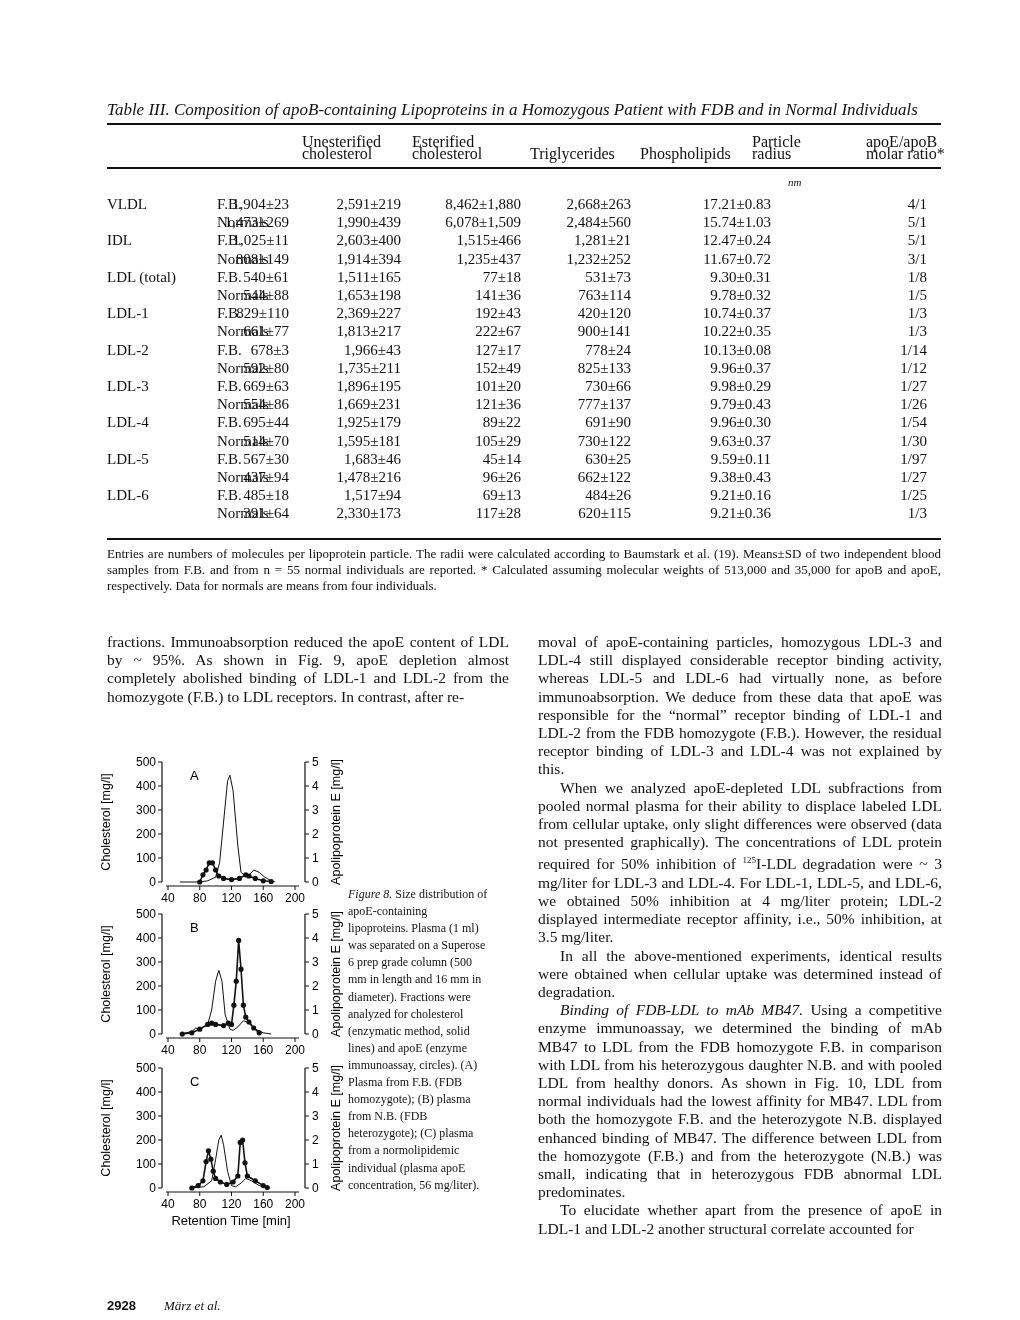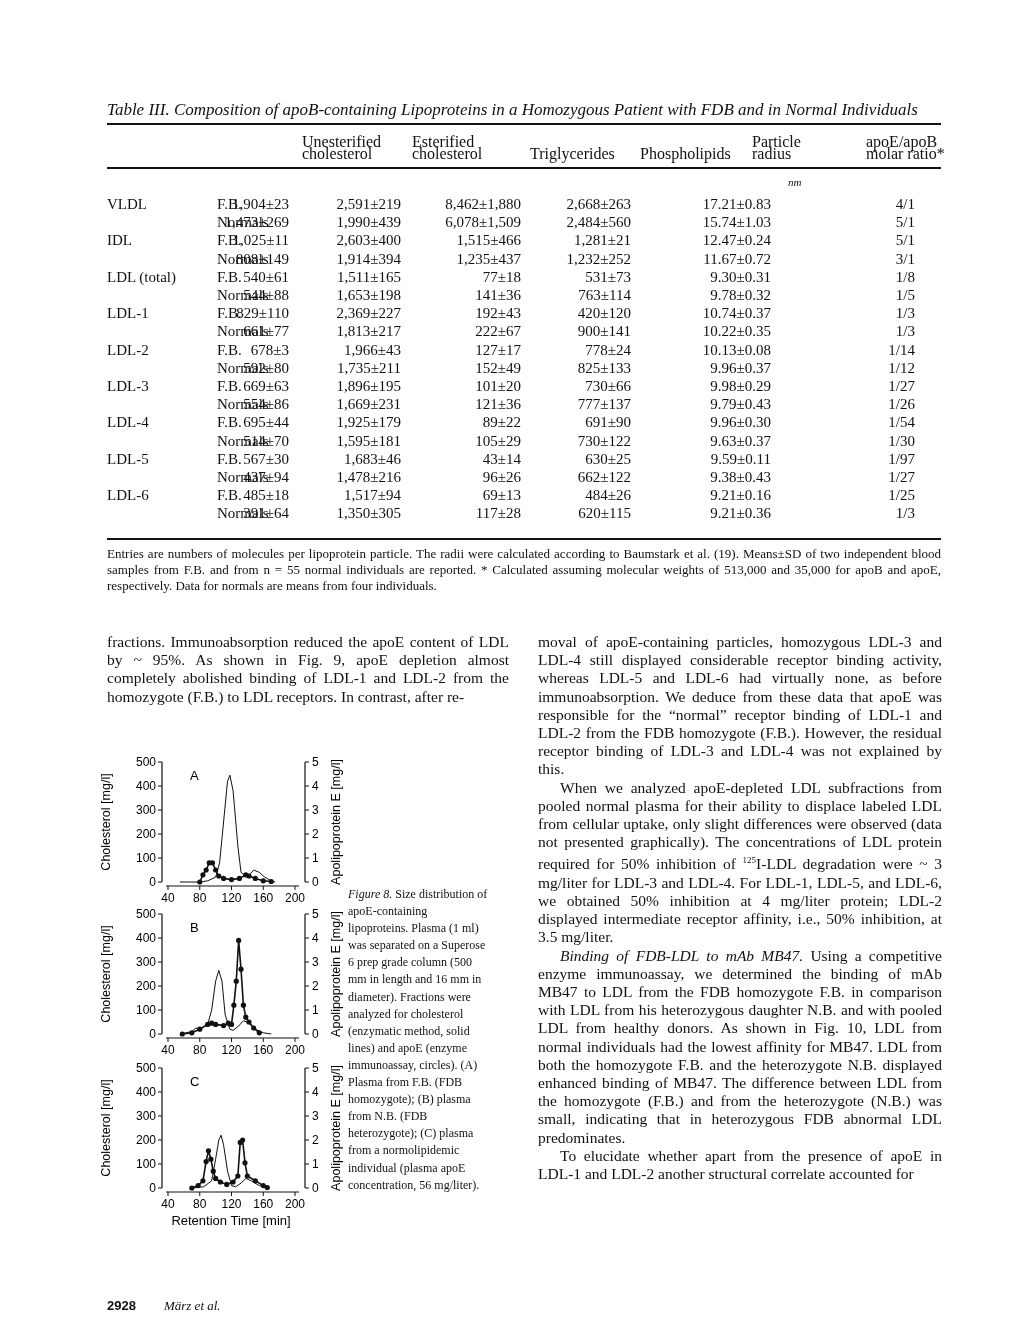--- a/index.html
+++ b/index.html
@@ -12,21 +12,21 @@
   .row{position:absolute;left:107px;width:834px;height:18px;font-size:15px;text-decoration:underline;}
   .row span{position:absolute;top:0;white-space:nowrap;}
   .c-name{left:0;}
   .c-grp{left:110px;}
   .c-v{text-align:right;}
   .c1{right:652px;}
   .c2{right:540px;}
   .c3{right:420px;}
   .c4{right:310px;}
   .c5{right:170px;margin-left:16px;}
-  .c6{right:26px;margin-left:48px;}
+  .c6{right:14px;margin-left:48px;}
   .footnote{left:107px;top:546px;width:834px;font-size:13px;line-height:16px;text-align:justify;}
   .col-text{font-size:15.5px;line-height:18.2px;text-align:justify;}
   .col-text p{margin:0;}
   .indent{text-indent:22px;}
   .caption{left:348px;top:886px;width:142px;font-size:12px;line-height:17.1px;}
   .footer{left:107px;top:1298px;font-size:13px;}
   .footer .pg{font-family:"Liberation Sans",sans-serif;font-weight:bold;}
   .footer .auth{font-style:italic;margin-left:28px;}
   svg text{font-family:"Liberation Sans","DejaVu Sans",sans-serif;}
 </style>
@@ -201,21 +201,21 @@
       <span class="c-v c3">105±29</span>
       <span class="c-v c4">730±122</span>
       <span class="c-v c5">9.63±0.37</span>
       <span class="c-v c6">1/30</span>
     </div>
     <div class="row" style="top: 450.8px;">
       <span class="c-name">LDL-5</span>
       <span class="c-grp">F.B.</span>
       <span class="c-v c1">567±30</span>
       <span class="c-v c2">1,683±46</span>
-      <span class="c-v c3">43±14</span>
+      <span class="c-v c3">45±14</span>
       <span class="c-v c4">630±25</span>
       <span class="c-v c5">9.59±0.11</span>
       <span class="c-v c6">1/97</span>
     </div>
     <div class="row" style="top: 469px;">
       <span class="c-name"></span>
       <span class="c-grp">Normals</span>
       <span class="c-v c1">437±94</span>
       <span class="c-v c2">1,478±216</span>
       <span class="c-v c3">96±26</span>
@@ -230,21 +230,21 @@
       <span class="c-v c2">1,517±94</span>
       <span class="c-v c3">69±13</span>
       <span class="c-v c4">484±26</span>
       <span class="c-v c5">9.21±0.16</span>
       <span class="c-v c6">1/25</span>
     </div>
     <div class="row" style="top: 505.4px;">
       <span class="c-name"></span>
       <span class="c-grp">Normals</span>
       <span class="c-v c1">391±64</span>
-      <span class="c-v c2">1,350±305</span>
+      <span class="c-v c2">2,330±173</span>
       <span class="c-v c3">117±28</span>
       <span class="c-v c4">620±115</span>
       <span class="c-v c5">9.21±0.36</span>
       <span class="c-v c6">1/3</span>
     </div>
   </div>
 
 <div class="rule" style="top:538px;height:2px;"></div>
 <div class="abs footnote">Entries are numbers of molecules per lipoprotein particle. The radii were calculated according to Baumstark et al. (19). Means±SD of two independent blood samples from F.B. and from n = 55 normal individuals are reported.   * Calculated assuming molecular weights of 513,000 and 35,000 for apoB and apoE, respectively. Data for normals are means from four individuals.</div>
 
@@ -440,19 +440,20 @@
     <text x="151" y="485" font-size="13" text-anchor="middle">Retention Time [min]</text>
   </svg>
 
 <div class="abs caption">
   <i>Figure 8.</i><span> Size distribution of apoE-containing lipoproteins. Plasma (1 ml) was separated on a Superose 6 prep grade column (500 mm in length and 16 mm in diameter). Fractions were analyzed for cholesterol (enzymatic method, solid lines) and apoE (enzyme immunoassay, circles). (A) Plasma from F.B. (FDB homozygote); (B) plasma from N.B. (FDB heterozygote); (C) plasma from a normolipidemic individual (plasma apoE concentration, 56 mg/liter).</span>
 </div>
 
 <div class="abs col-text" style="left:538px;top:633px;width:404px;">
   <p>moval of apoE-containing particles, homozygous LDL-3 and LDL-4 still displayed considerable receptor binding activity, whereas LDL-5 and LDL-6 had virtually none, as before immunoabsorption. We deduce from these data that apoE was responsible for the “normal” receptor binding of LDL-1 and LDL-2 from the FDB homozygote (F.B.). However, the residual receptor binding of LDL-3 and LDL-4 was not explained by this.</p>
   <p class="indent"><span>When we analyzed apoE-depleted LDL subfractions from pooled normal plasma for their ability to displace labeled LDL from cellular uptake, only slight differences were observed (data not presented graphically). The concentrations of LDL protein required for 50% inhibition of </span><sup style="font-size:9px;">125</sup><span>I-LDL degradation were ~ 3 mg/liter for LDL-3 and LDL-4. For LDL-1, LDL-5, and LDL-6, we obtained 50% inhibition at 4 mg/liter protein; LDL-2 displayed intermediate receptor affinity, i.e., 50% inhibition, at 3.5 mg/liter.</span></p>
+  <p class="indent">In all the above-mentioned experiments, identical results were obtained when cellular uptake was determined instead of degradation.</p>
   <p class="indent"><i>Binding of FDB-LDL to mAb MB47.</i><span> Using a competitive enzyme immunoassay, we determined the binding of mAb MB47 to LDL from the FDB homozygote F.B. in comparison with LDL from his heterozygous daughter N.B. and with pooled LDL from healthy donors. As shown in Fig. 10, LDL from normal individuals had the lowest affinity for MB47. LDL from both the homozygote F.B. and the heterozygote N.B. displayed enhanced binding of MB47. The difference between LDL from the homozygote (F.B.) and from the heterozygote (N.B.) was small, indicating that in heterozygous FDB abnormal LDL predominates.</span></p>
   <p class="indent">To elucidate whether apart from the presence of apoE in LDL-1 and LDL-2 another structural correlate accounted for</p>
 </div>
 
 <div class="abs footer">
   <span class="pg">2928</span><span class="auth">März et al.</span>
 </div>
 
 </body></html>

